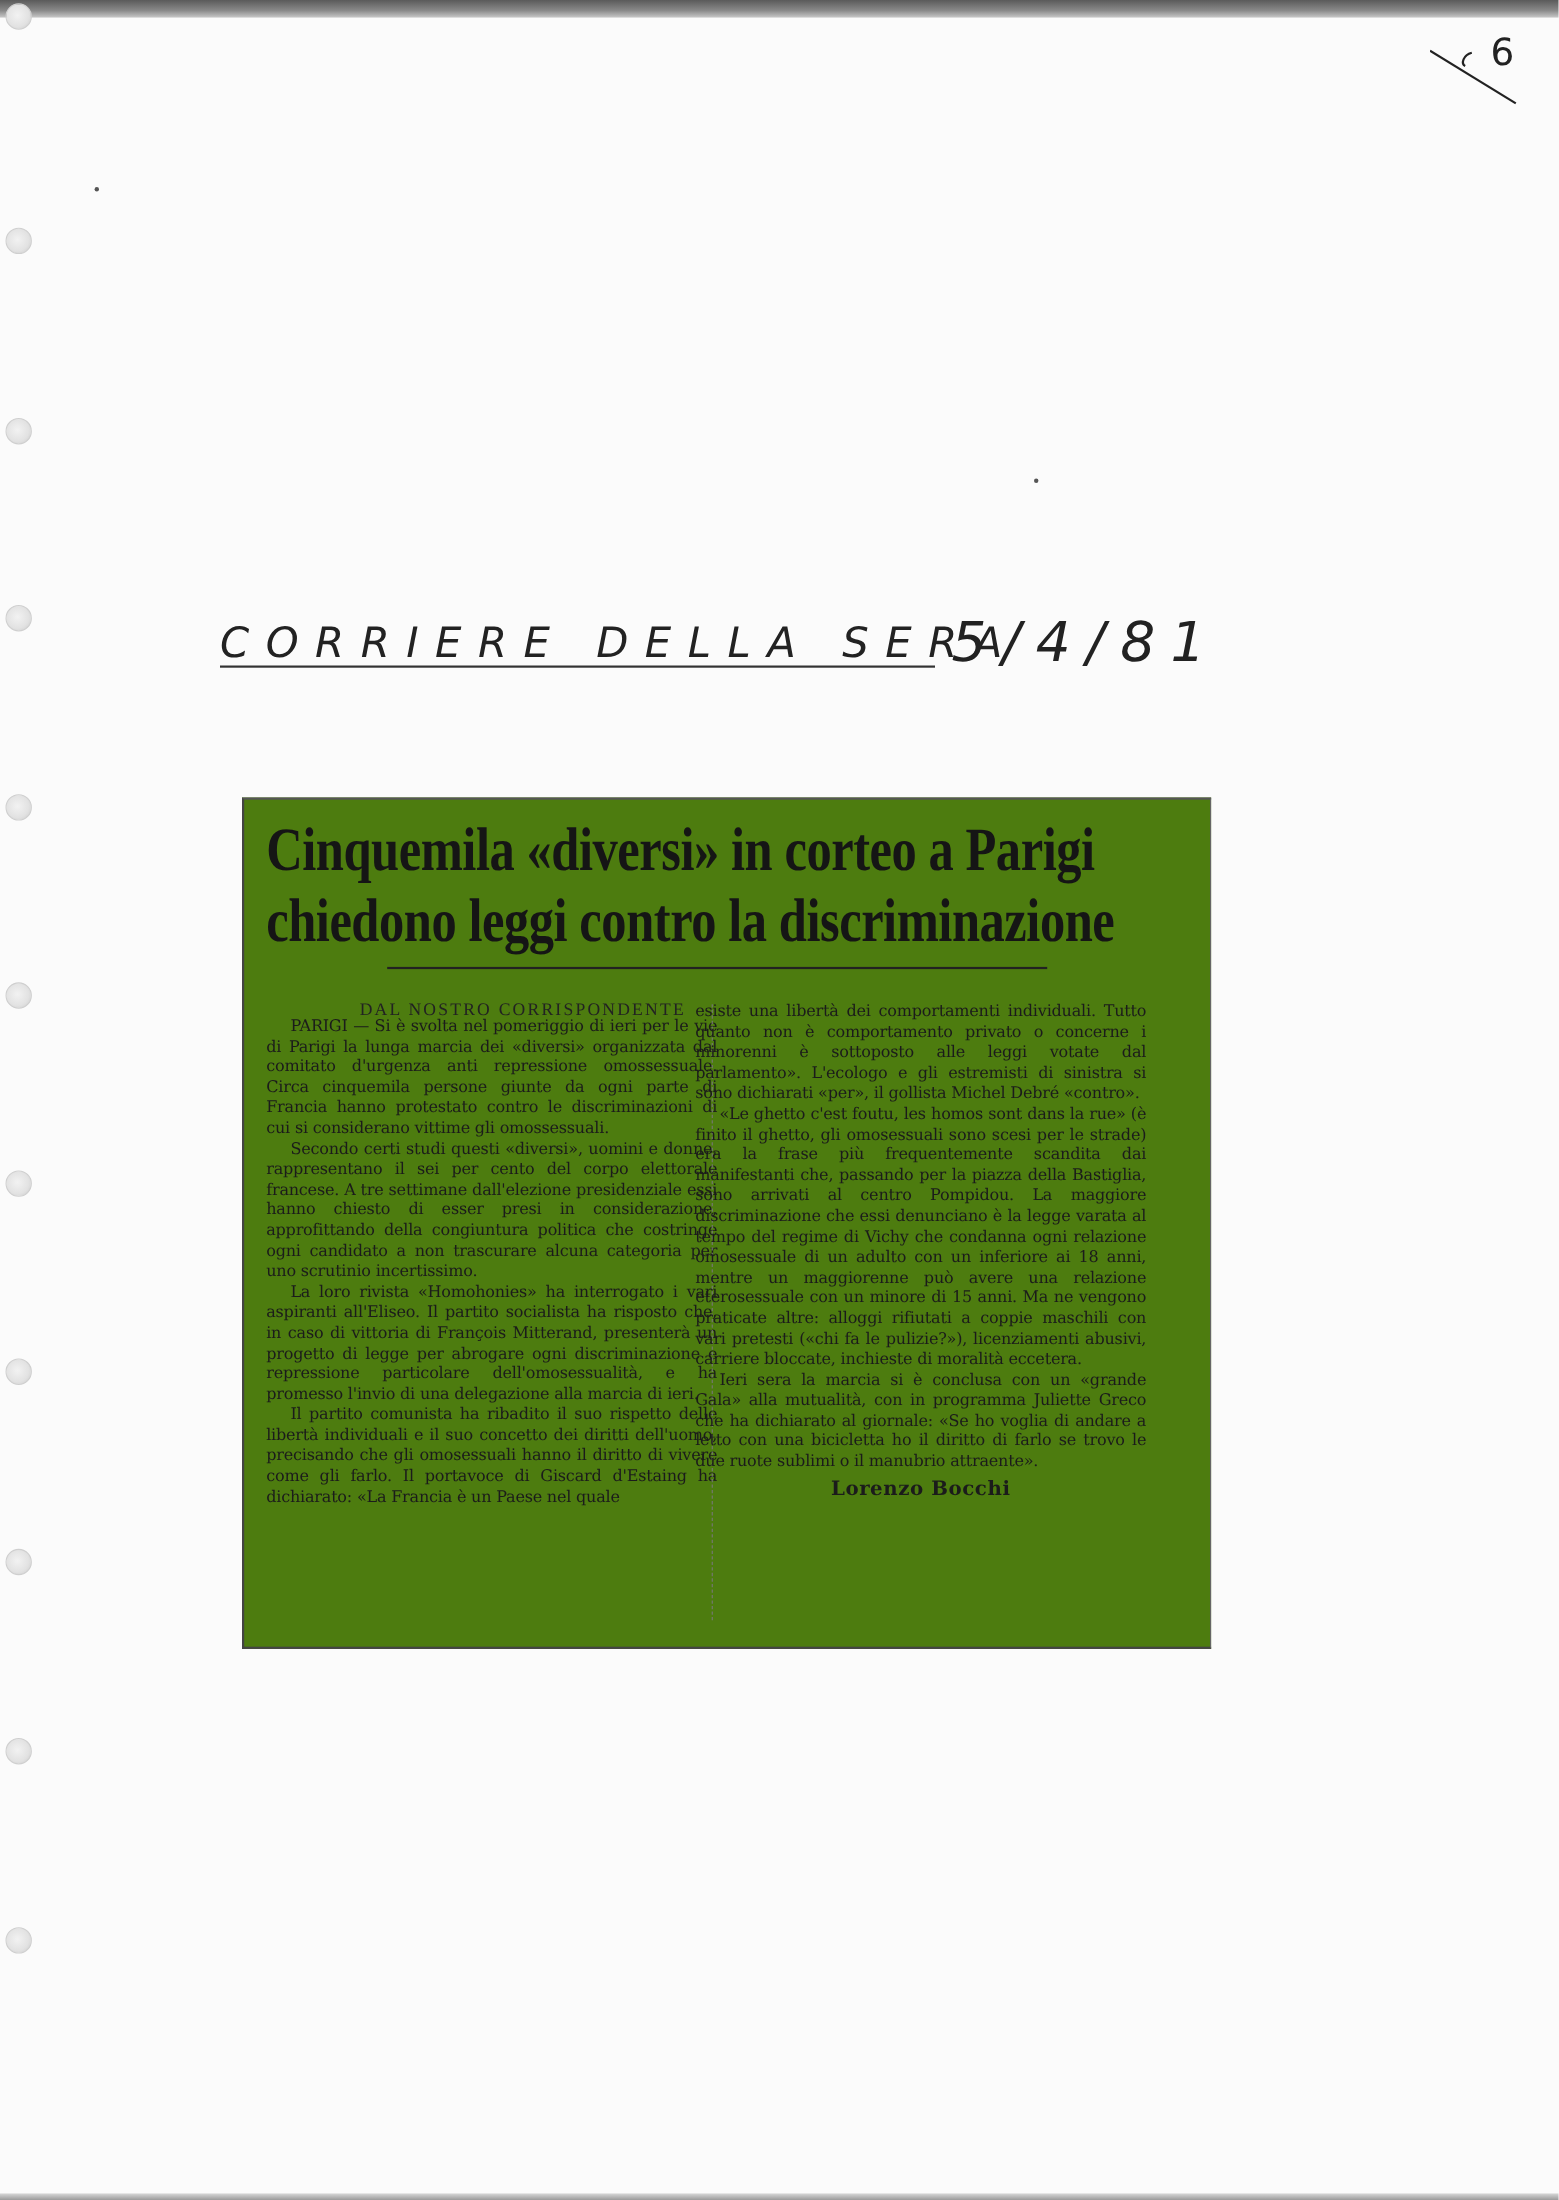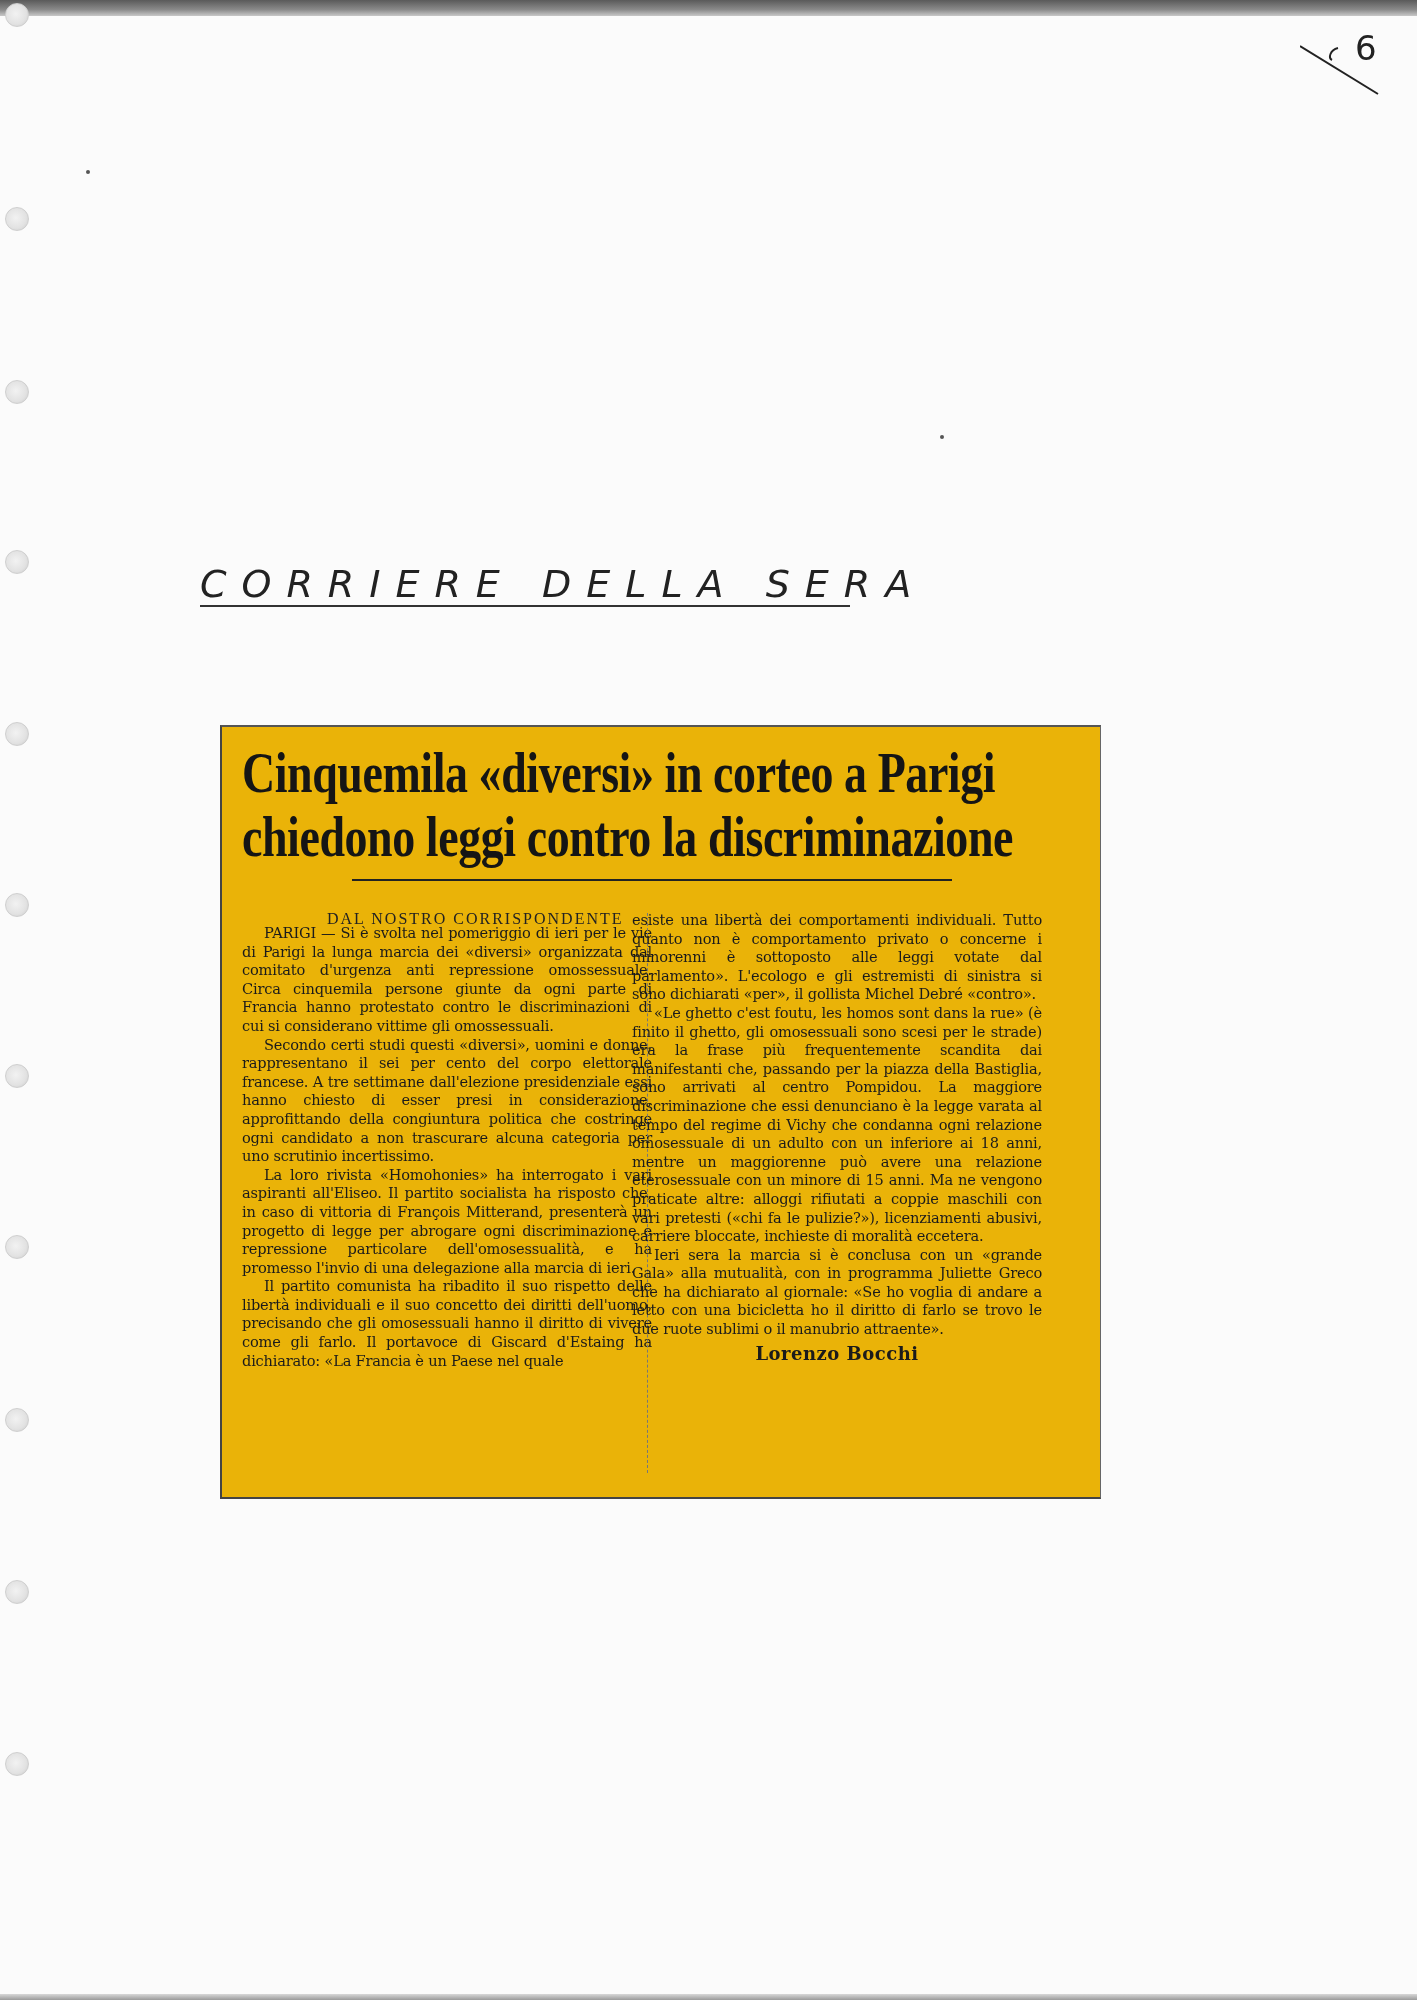--- a/index.html
+++ b/index.html
@@ -40,21 +40,21 @@
     width:650px; letter-spacing:15px;
   }
   .handwritten .date {
     position:absolute; left:665px; top:0; white-space:nowrap;
     font-size:50px; letter-spacing:14px;
   }
   .clipping {
     position:absolute; left:220px; top:725px; width:878px; height:770px;
     border-left:2px solid #444; border-right:1.5px solid #666;
     border-top:2px solid #555; border-bottom:2px solid #444;
-    background:#eab308;
+    background:#4d7c0f;
   }
   .headline {
     position:absolute; left:20px; top:14px; width:850px;
     font-family:"Liberation Serif", serif; font-weight:bold;
     font-size:56px; line-height:64px; color:#151515;
     transform:scaleX(0.82); transform-origin:left top;
     white-space:nowrap; letter-spacing:-0.5px;
   }
   .headline div { white-space:nowrap; }
   .rule {
@@ -105,20 +105,21 @@
 <div class="dot" style="left:940px; top:435px;"></div>
 
 <svg class="page-mark" viewBox="0 0 90 70">
   <path d="M0 18 L78 66" stroke="#222" stroke-width="2" fill="none"></path>
   <path d="M38 20 C30 22 28 30 32 32" stroke="#222" stroke-width="2" fill="none"></path>
 </svg>
 <div class="page-mark-text">6</div>
 
 <div class="handwritten">
   <span class="source">CORRIERE DELLA SERA</span>
+  <span class="date">5/4/81</span>
 </div>
 
 <div class="clipping">
   <div class="headline">
     <div>Cinquemila «diversi» in corteo a Parigi</div>
     <div>chiedono leggi contro la discriminazione</div>
   </div>
   <div class="rule"></div>
   <div class="byline-top">DAL NOSTRO CORRISPONDENTE</div>
 

